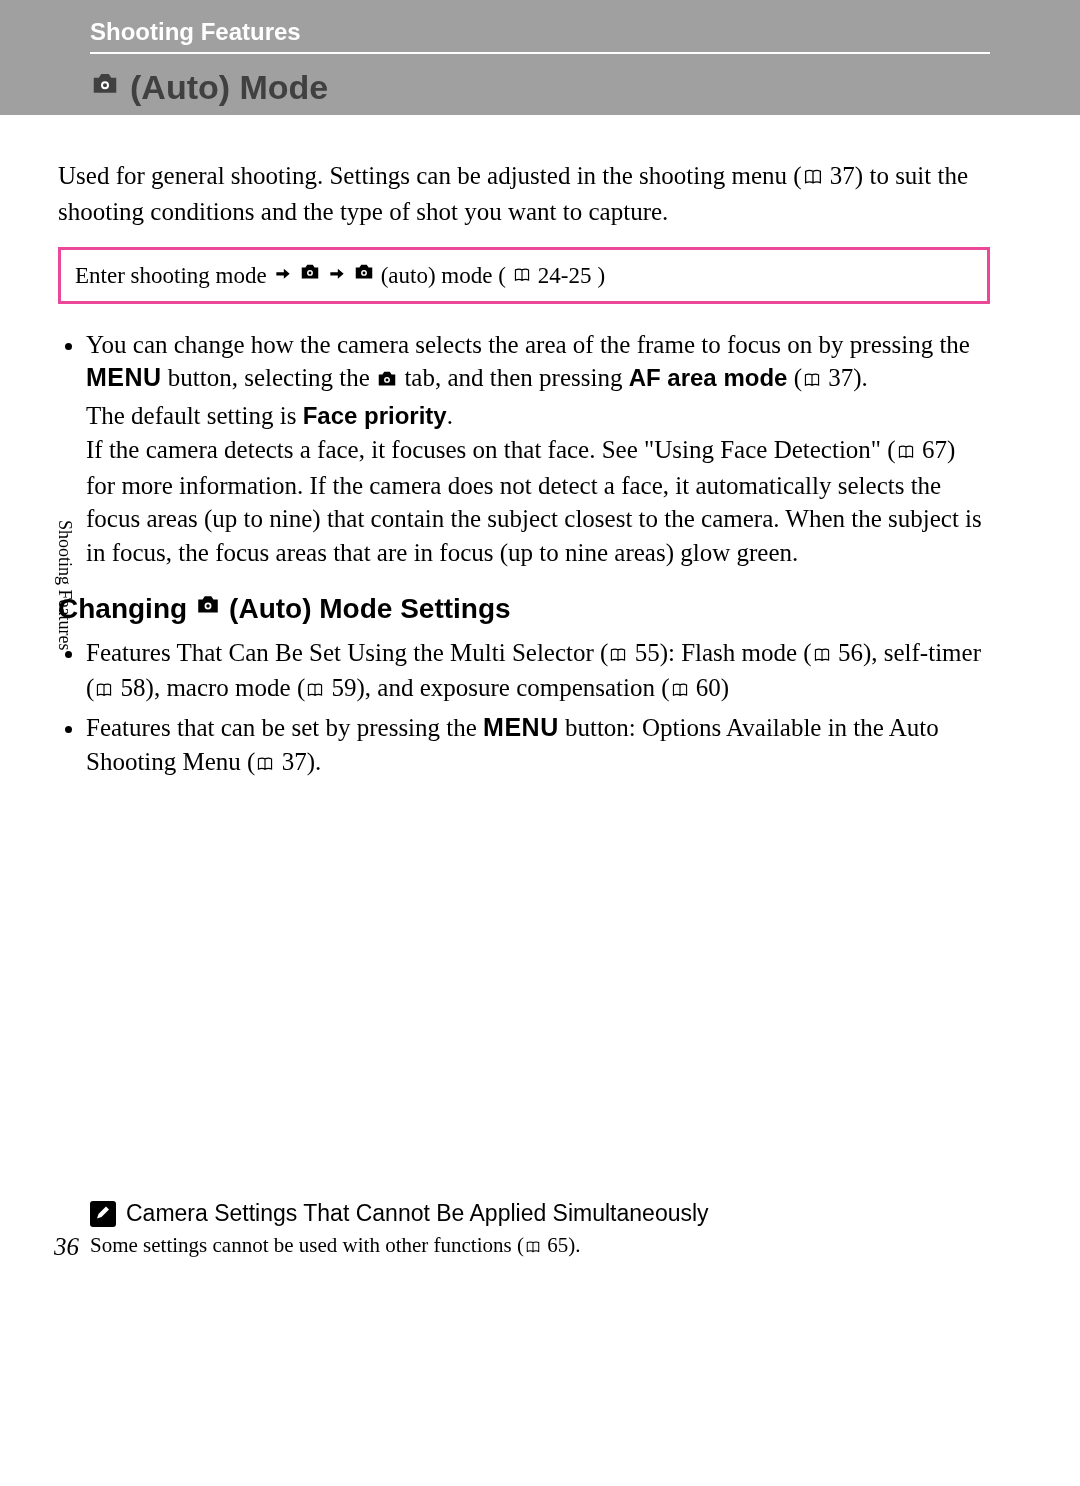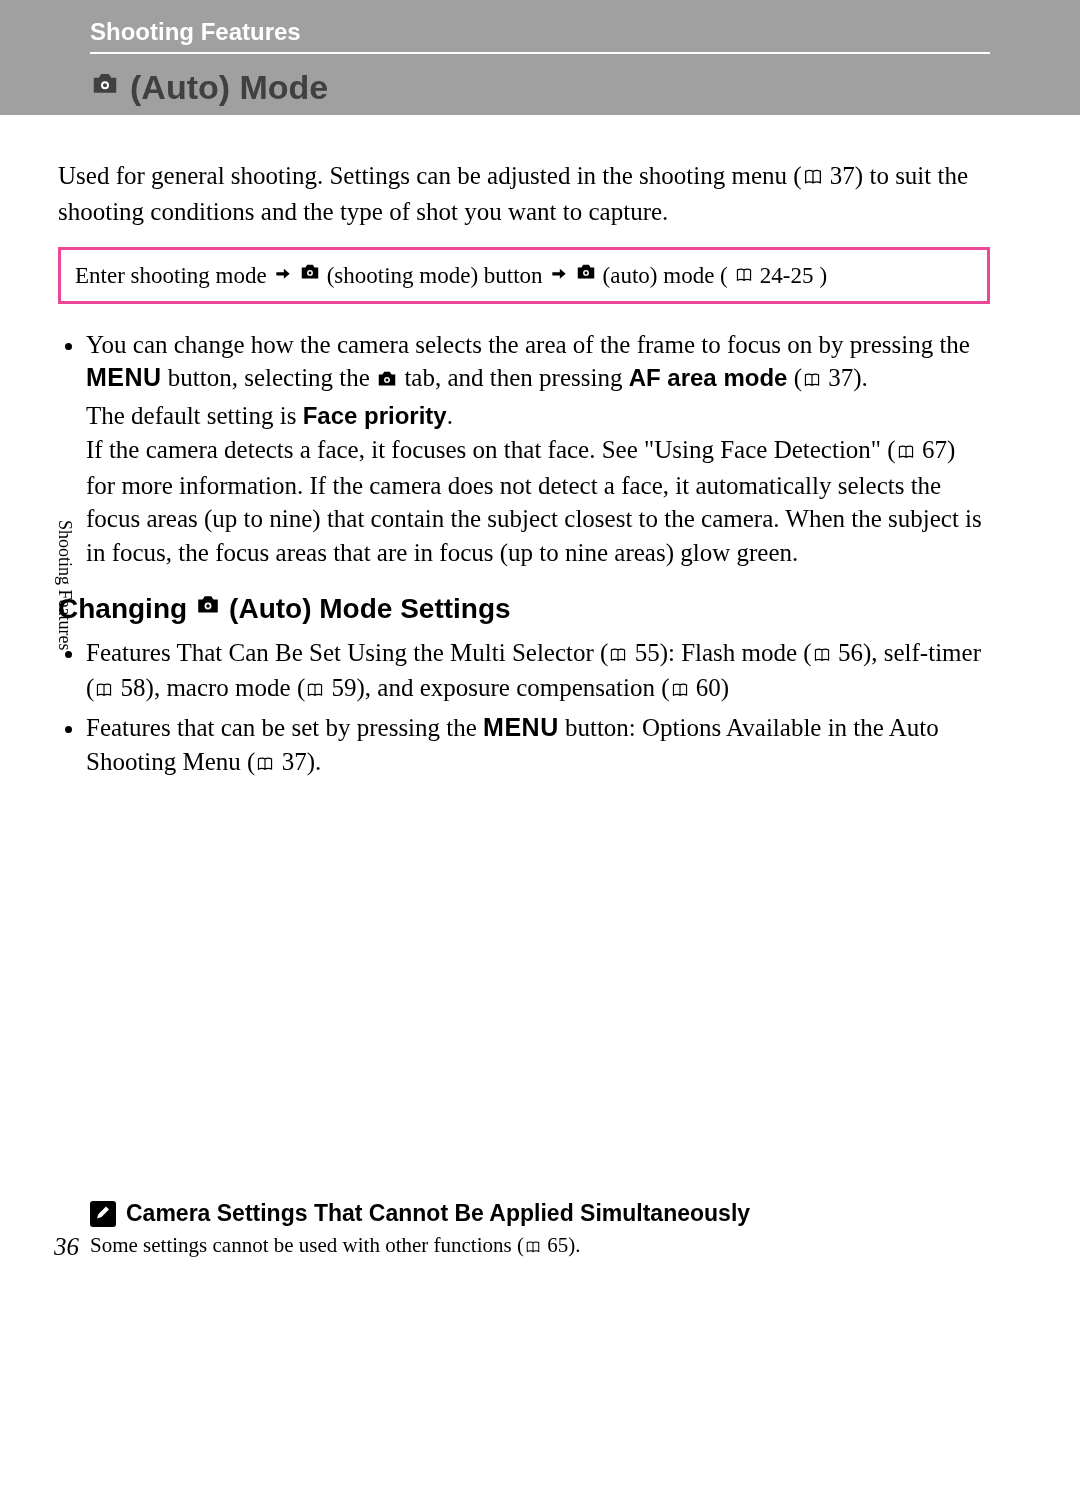--- a/index.html
+++ b/index.html
@@ -90,21 +90,21 @@
     font-size: 25px;
   }
   .footer-note {
     position: absolute;
     left: 90px;
     right: 90px;
     bottom: 226px;
   }
   .footer-heading {
     font-family: Arial, Helvetica, sans-serif;
-    font-weight: bold;
+    font-weight: normal;
     font-size: 23px;
     display: flex;
     align-items: center;
     gap: 10px;
     margin-bottom: 6px;
   }
   .pencil-badge {
     display: inline-flex;
     width: 26px; height: 26px;
     background: #000;
@@ -163,21 +163,20 @@
   </div>
 
   <div class="nav-box">
     <span>Enter shooting mode</span>
     <span class="icon-arrow"><svg width="20" height="20" viewBox="0 0 24 24">
           <use href="#arrow"></use>
         </svg></span>
     <span class="icon-cam"><svg width="22" height="22" viewBox="0 0 24 24">
           <use href="#cam"></use>
         </svg></span>
-    <span>(shooting mode) button</span>
     <span class="icon-arrow"><svg width="20" height="20" viewBox="0 0 24 24">
           <use href="#arrow"></use>
         </svg></span>
     <span class="icon-cam"><svg width="22" height="22" viewBox="0 0 24 24">
           <use href="#cam"></use>
         </svg></span>
     <span>(auto) mode (</span>
       <span class="icon-book"><svg width="20" height="16" viewBox="0 0 22 22">
           <use href="#book"></use>
         </svg></span>

